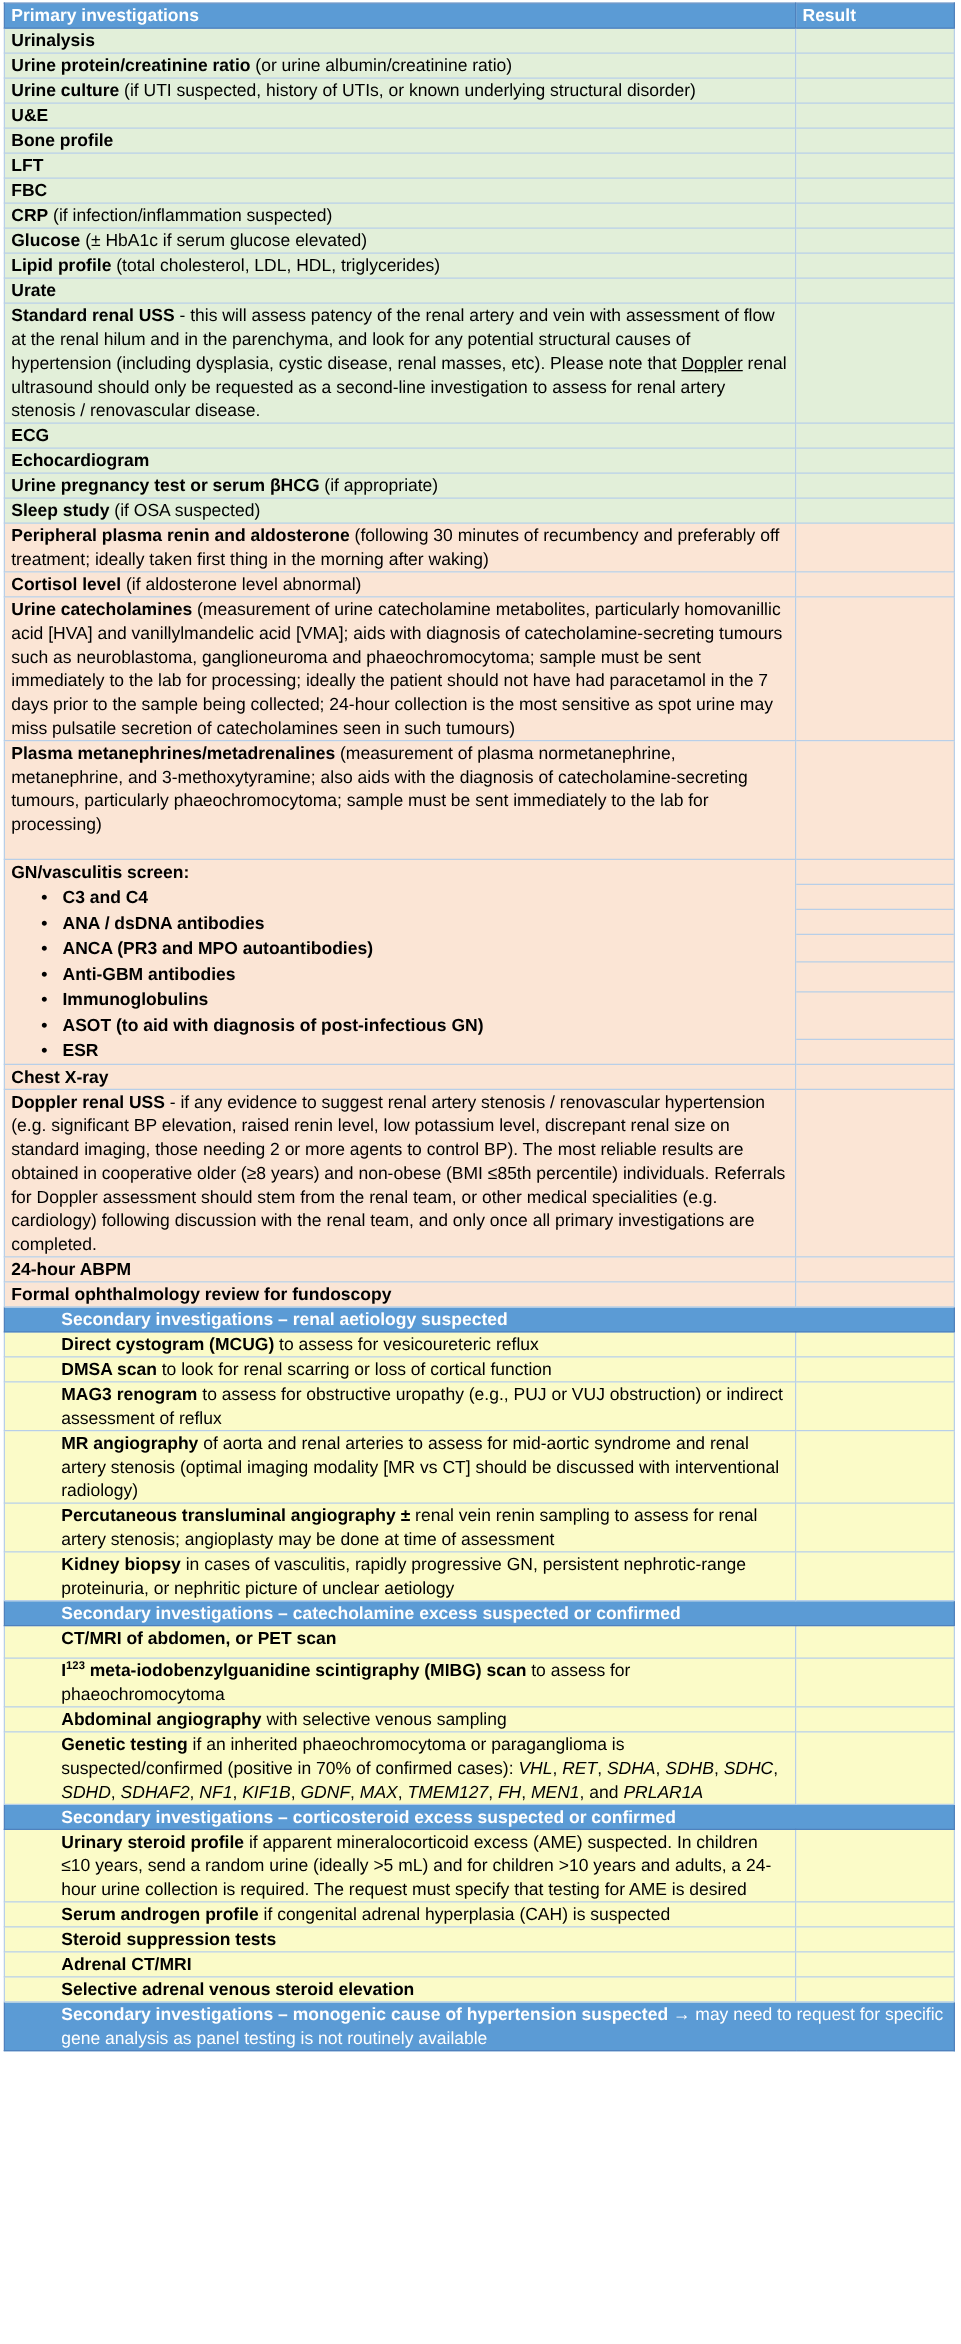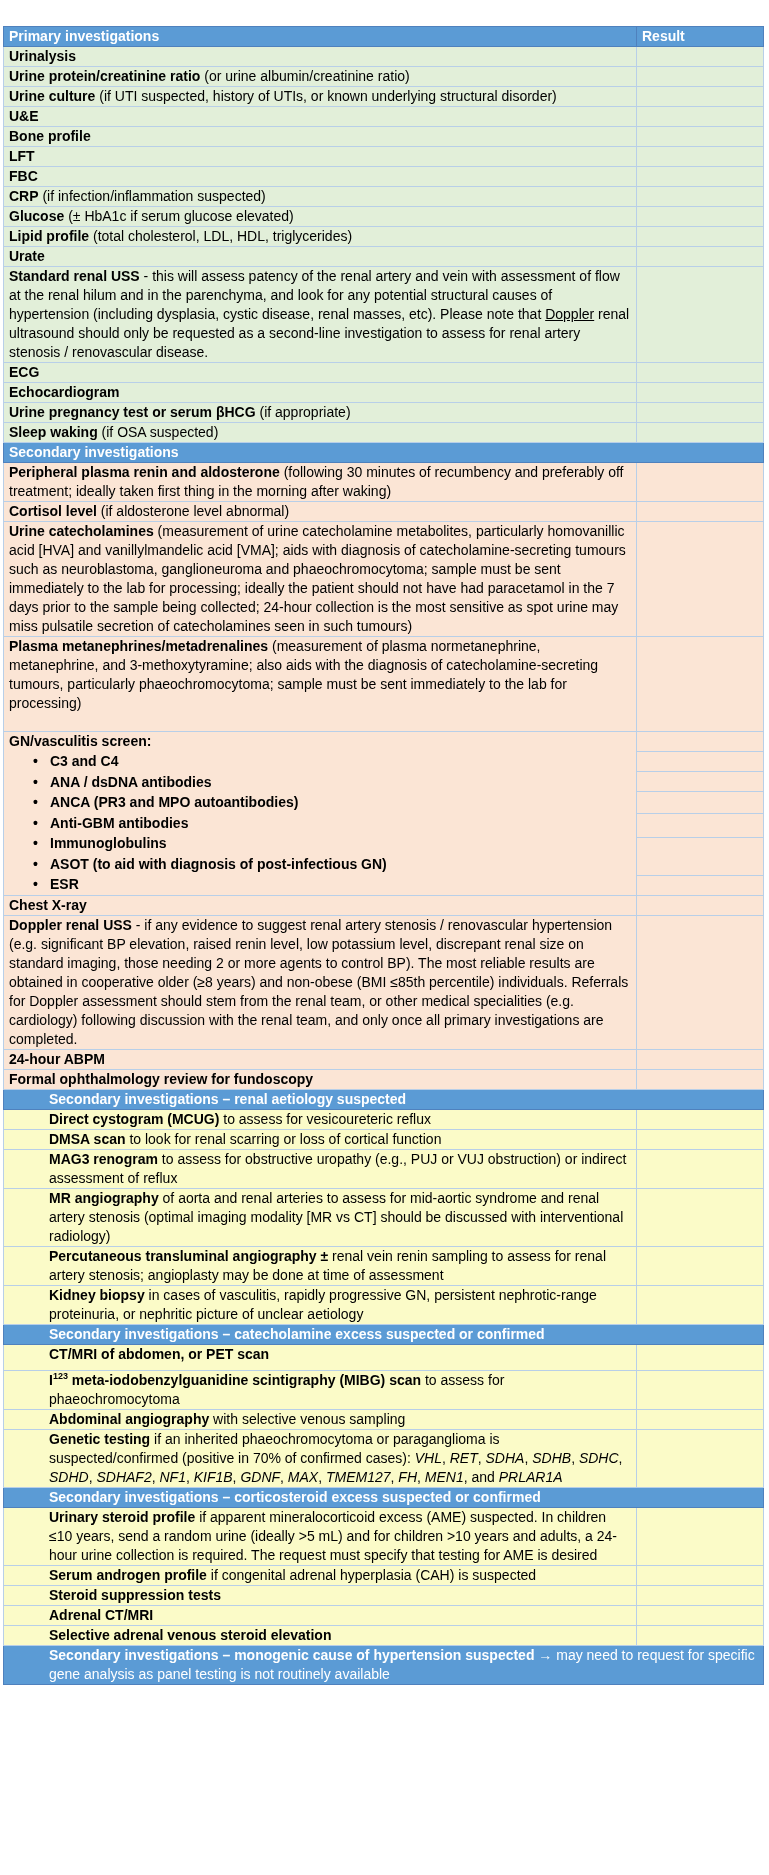--- a/index.html
+++ b/index.html
@@ -6,21 +6,20 @@
   body{
     width:769px;height:1875px;overflow:hidden;background:#ffffff;
     font-family:"Liberation Sans","DejaVu Sans",sans-serif;
     font-size:14px;color:#000;
     -webkit-font-smoothing:antialiased;
   }
   .wrap{padding:2px 0 0 3px;}
   table{
     border-collapse:collapse;table-layout:fixed;width:760px;
     border:1px solid var(--outer-border,#4f81bd);
-    margin-top:24px;
   }
   col.c1{width:633px;}
   col.c2{width:127px;}
   td,th{
     border:1px solid var(--grid-line,#b8cfe8);
     vertical-align:top;text-align:left;
     padding:0 5px;line-height:19px;
     word-wrap:break-word;
   }
   thead th{
@@ -123,28 +122,25 @@
         </tr>
         <tr>
           <td class="cell-inv"><span class="seg-b">Echocardiogram</span></td>
           <td class="cell-result"></td>
         </tr>
         <tr>
           <td class="cell-inv"><span class="seg-b">Urine pregnancy test or serum βHCG</span><span class="seg-r"> (if appropriate)</span></td>
           <td class="cell-result"></td>
         </tr>
         <tr>
-          <td class="cell-inv"><span class="seg-b">Sleep waking</span><span class="seg-r"> (if OSA suspected)</span></td>
+          <td class="cell-inv"><span class="seg-b">Sleep study</span><span class="seg-r"> (if OSA suspected)</span></td>
           <td class="cell-result"></td>
         </tr>
       </tbody>
       <tbody class="theme-salmon">
-        <tr class="band">
-          <td colspan="2"><span class="seg-b">Secondary investigations</span></td>
-        </tr>
         <tr>
           <td class="cell-inv"><span class="seg-b">Peripheral plasma renin and aldosterone</span><span class="seg-r"> (following 30 minutes of recumbency and preferably off treatment; ideally taken first thing in the morning after waking)</span></td>
           <td class="cell-result"></td>
         </tr>
         <tr>
           <td class="cell-inv"><span class="seg-b">Cortisol level</span><span class="seg-r"> (if aldosterone level abnormal)</span></td>
           <td class="cell-result"></td>
         </tr>
         <tr>
           <td class="cell-inv"><span class="seg-b">Urine catecholamines</span><span class="seg-r"> (measurement of urine catecholamine metabolites, particularly homovanillic acid [HVA] and vanillylmandelic acid [VMA]; aids with diagnosis of catecholamine-secreting tumours such as neuroblastoma, ganglioneuroma and phaeochromocytoma; sample must be sent immediately to the lab for processing; ideally the patient should not have had paracetamol in the 7 days prior to the sample being collected; 24-hour collection is the most sensitive as spot urine may miss pulsatile secretion of catecholamines seen in such tumours)</span></td>

